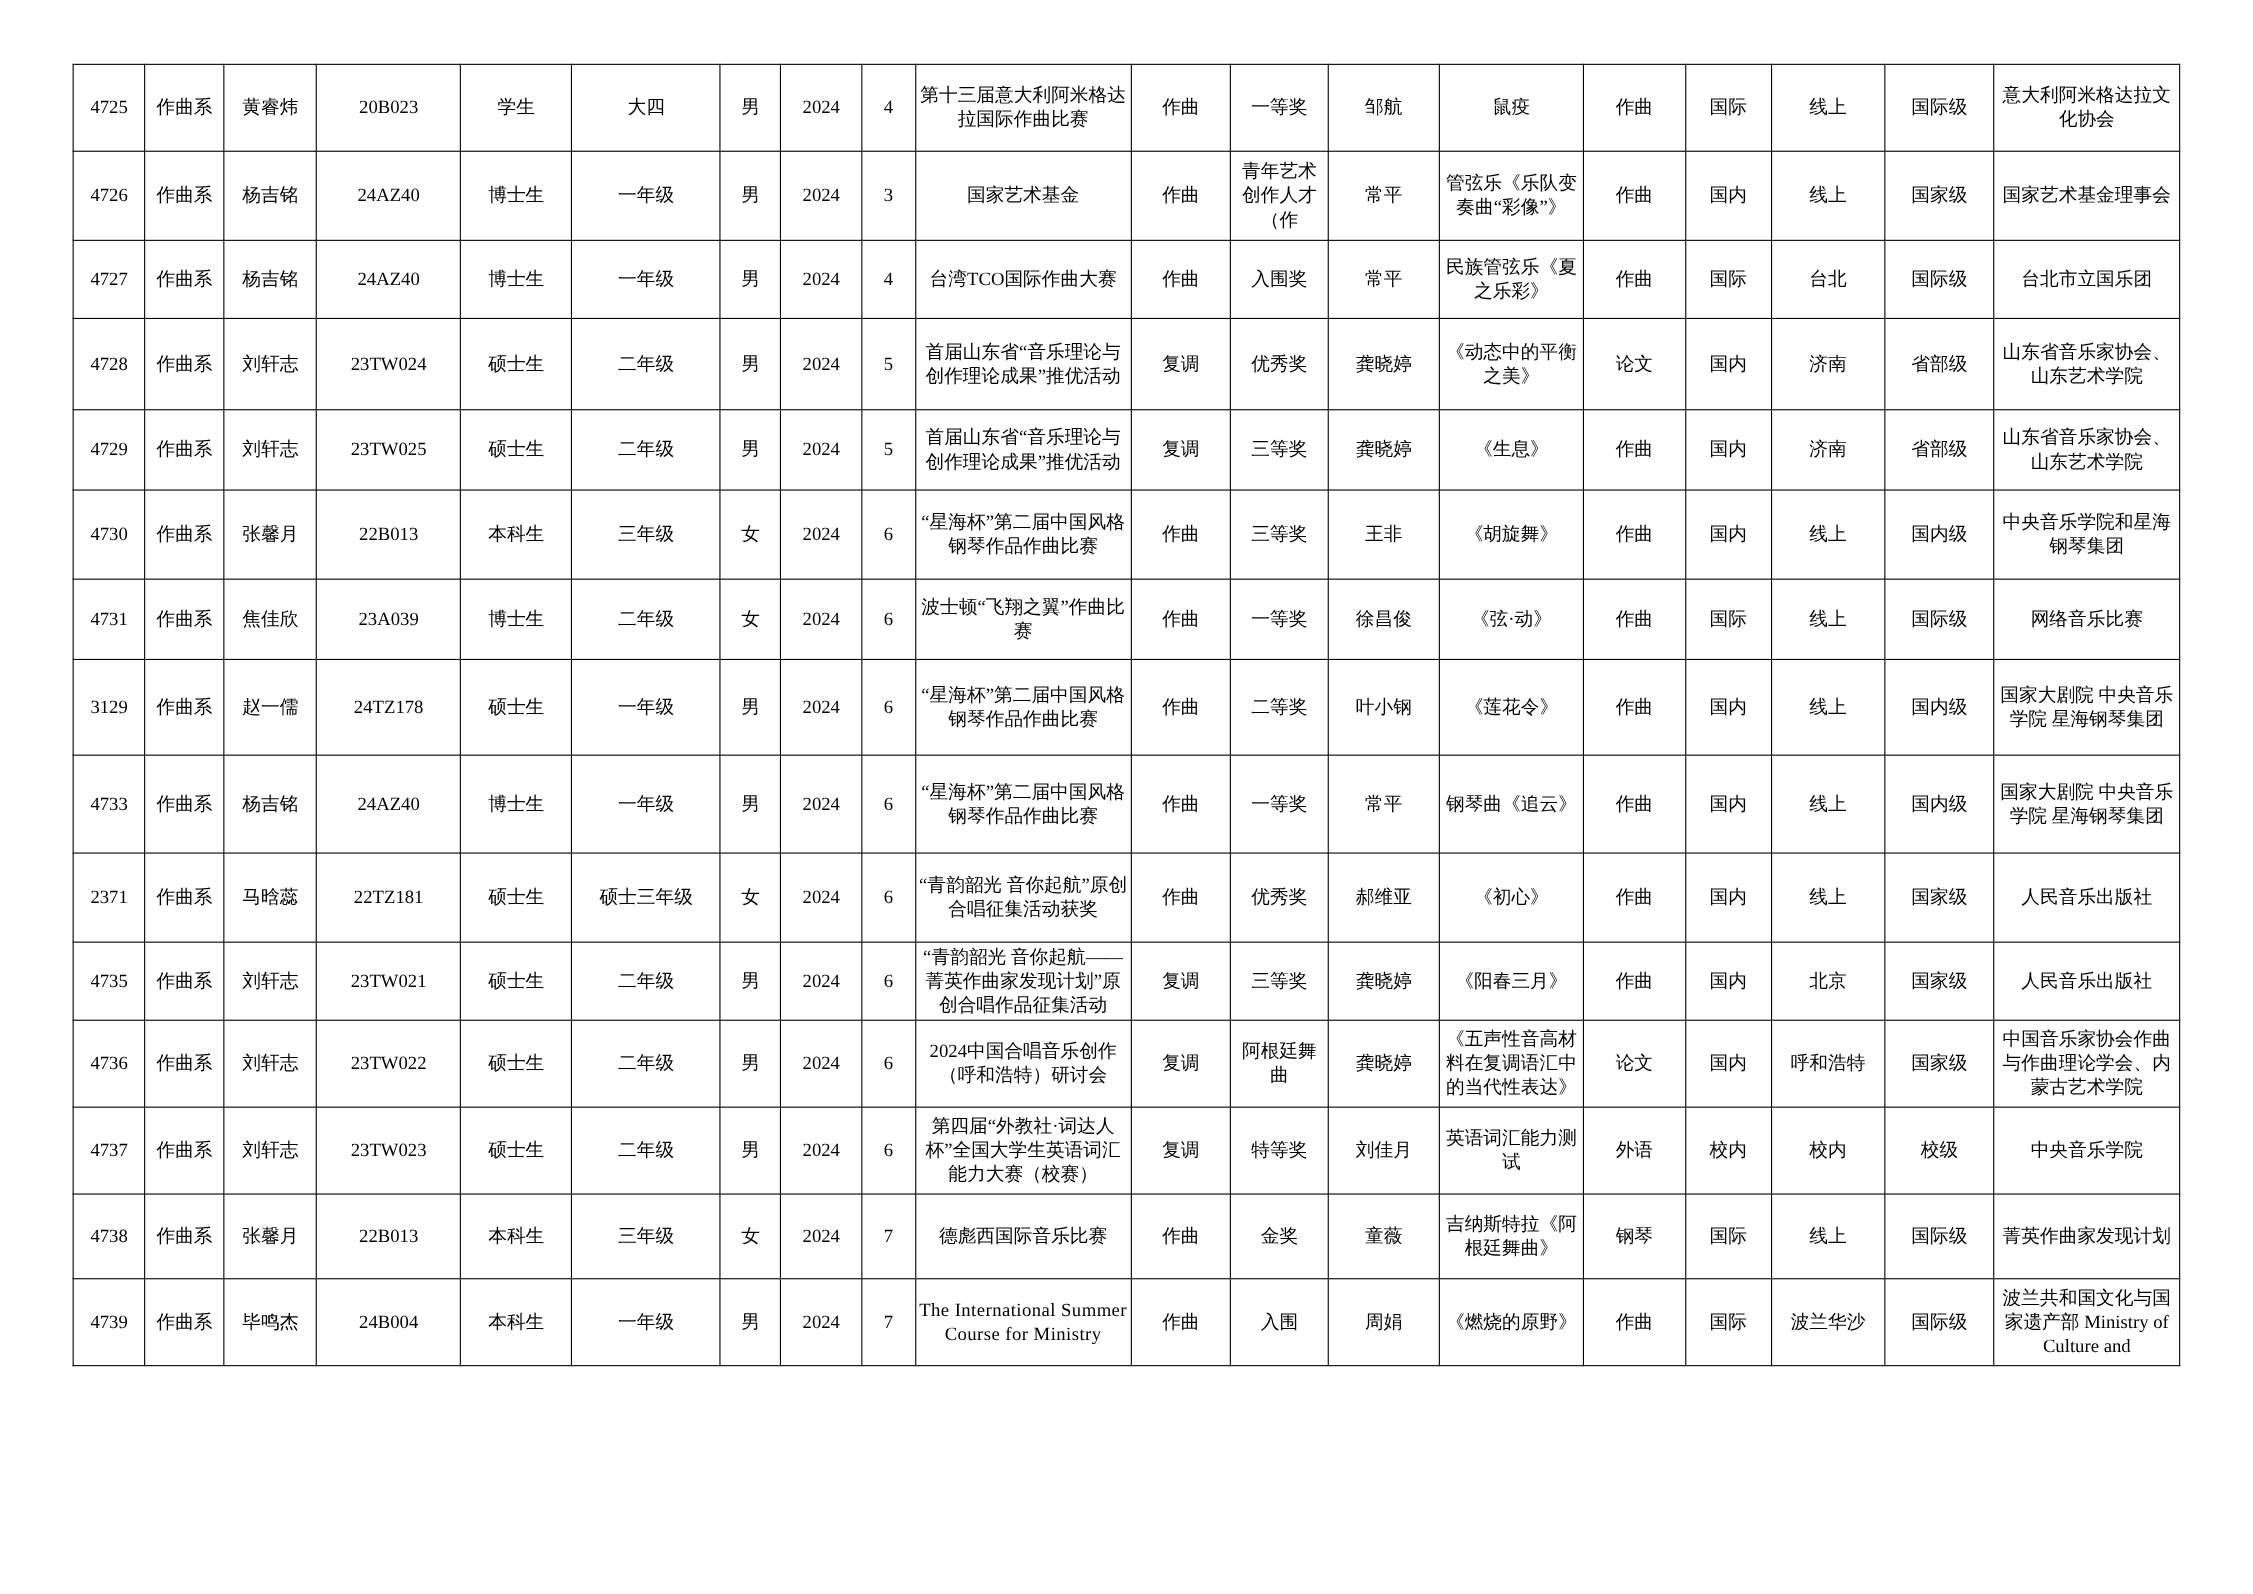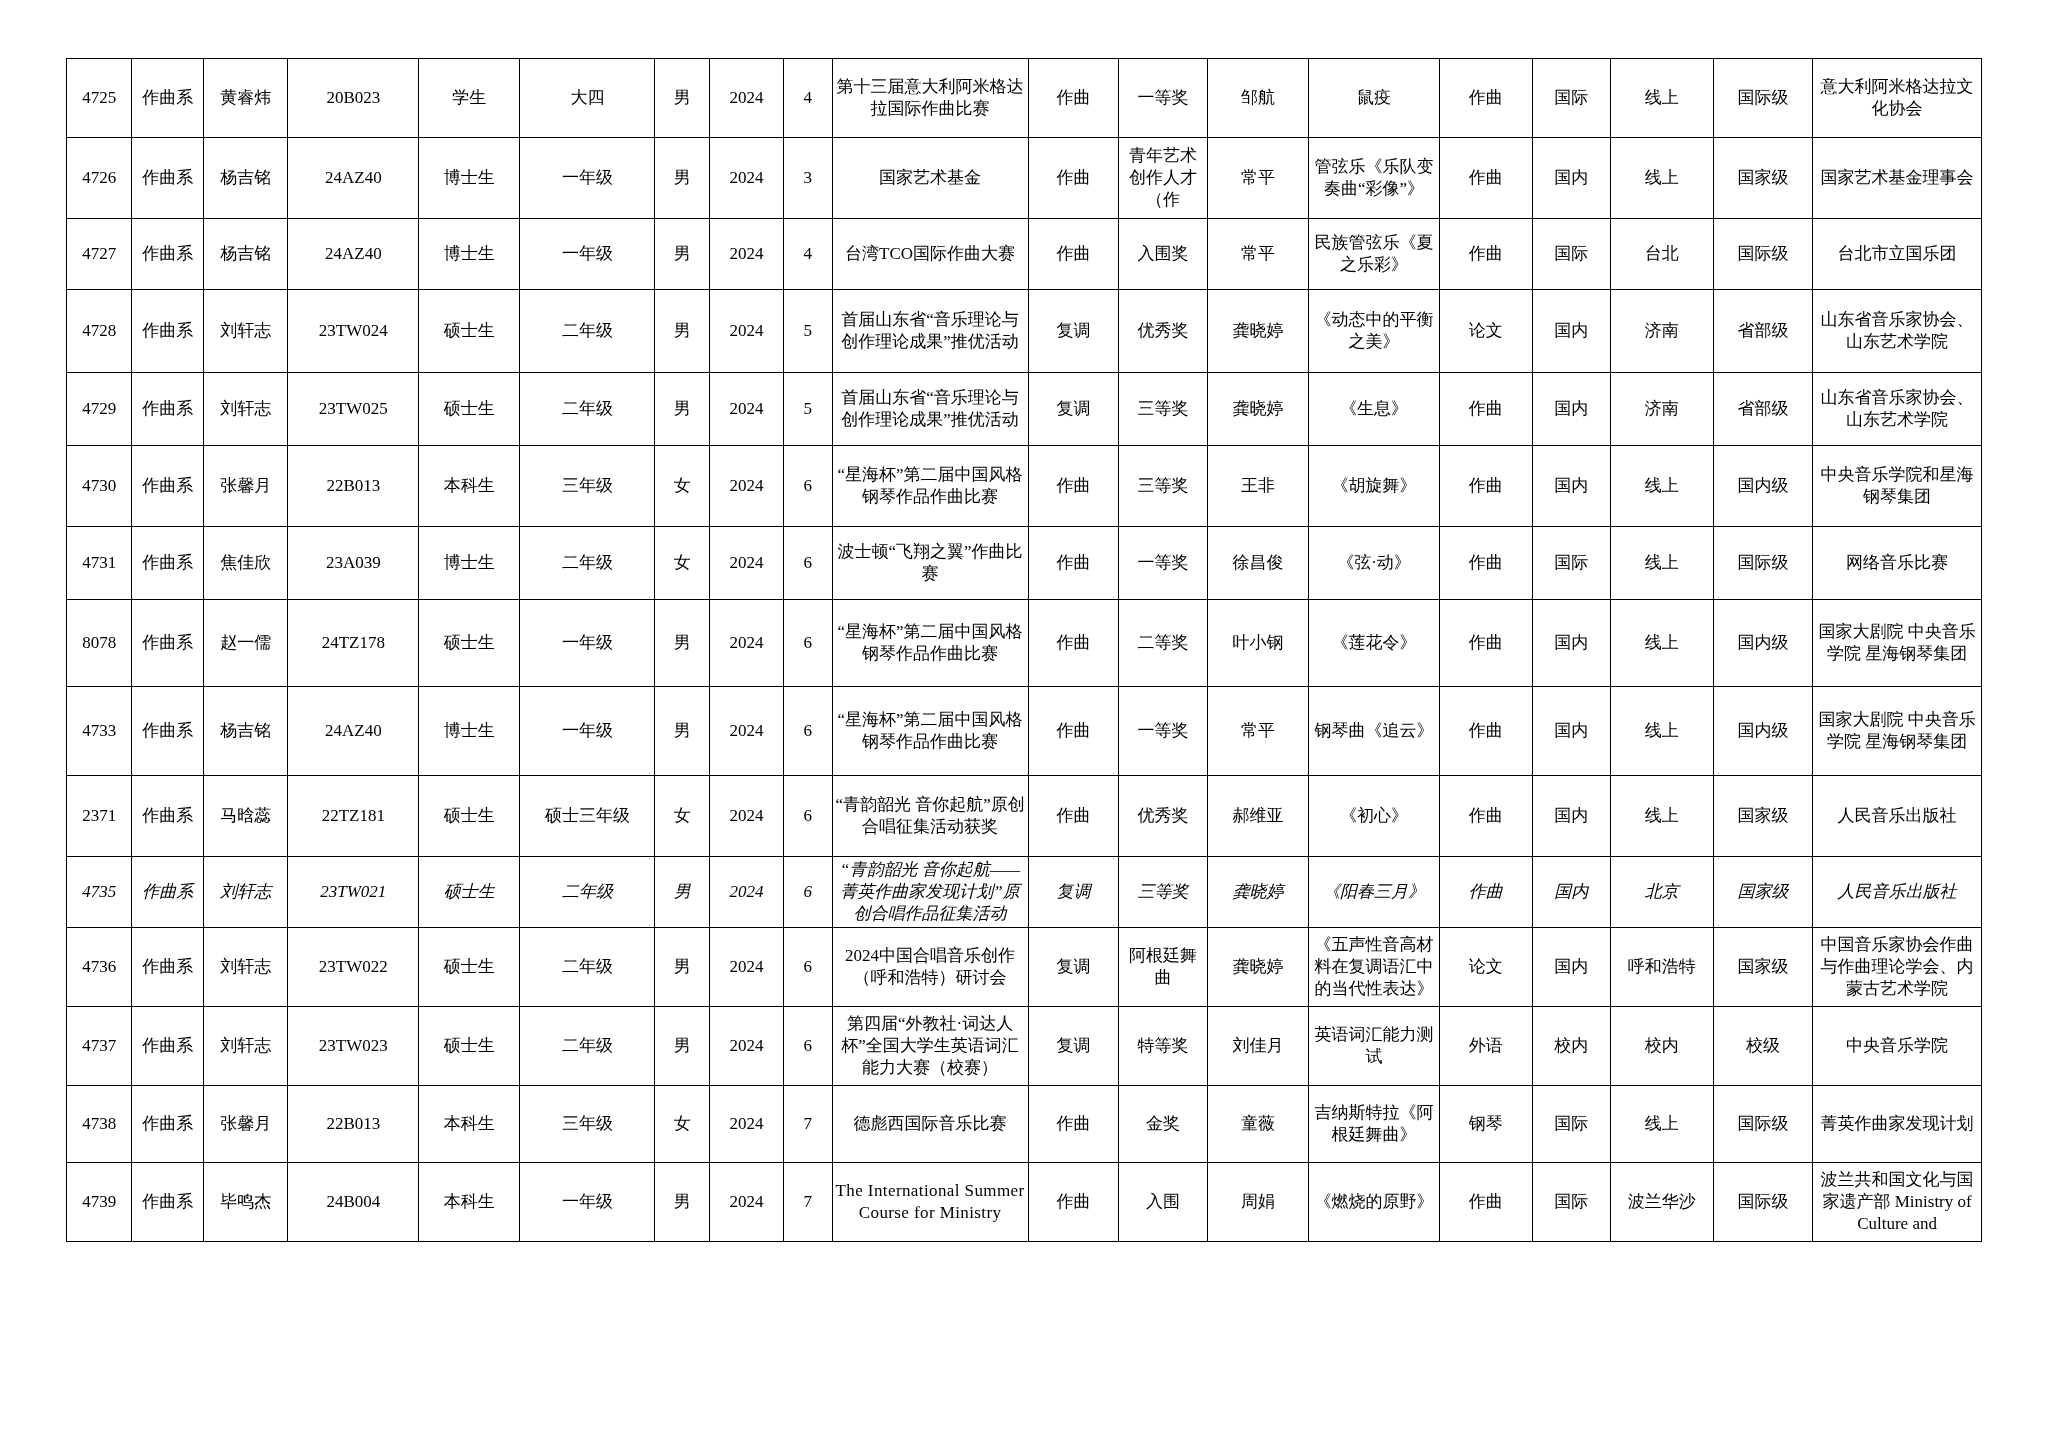--- a/index.html
+++ b/index.html
@@ -69,21 +69,21 @@
   tr.r0  td { height: 74px; }
   tr.r1  td { height: 76px; }
   tr.r2  td { height: 66px; }
   tr.r3  td { height: 78px; }
   tr.r4  td { height: 68px; }
   tr.r5  td { height: 76px; }
   tr.r6  td { height: 68px; }
   tr.r7  td { height: 82px; }
   tr.r8  td { height: 84px; }
   tr.r9  td { height: 76px; }
-  tr.r10 td { height: 66px; font-style: italic; }
+  tr.r10 td { height: 66px; }
   tr.r11 td { height: 74px; }
   tr.r12 td { height: 74px; }
   tr.r13 td { height: 72px; }
   tr.r14 td { height: 74px; }
   .overflow-row td { vertical-align: top; padding-top: 4px; }
 </style>
 </head>
 <body>
 
 <div class="page">
@@ -259,21 +259,21 @@
         <td class="teacher">徐昌俊</td>
         <td class="work">《弦·动》</td>
         <td class="cat">作曲</td>
         <td class="scope">国际</td>
         <td class="place">线上</td>
         <td class="tier">国际级</td>
         <td class="org">网络音乐比赛</td>
       </tr>
 
       <tr class="r7">
-        <td class="num">8078</td>
+        <td class="num">3129</td>
         <td class="dept">作曲系</td>
         <td class="name">赵一儒</td>
         <td class="sid">24TZ178</td>
         <td class="level">硕士生</td>
         <td class="grade">一年级</td>
         <td class="gender">男</td>
         <td class="year">2024</td>
         <td class="month">6</td>
         <td class="event">“星海杯”第二届中国风格钢琴作品作曲比赛</td>
         <td class="major">作曲</td>

